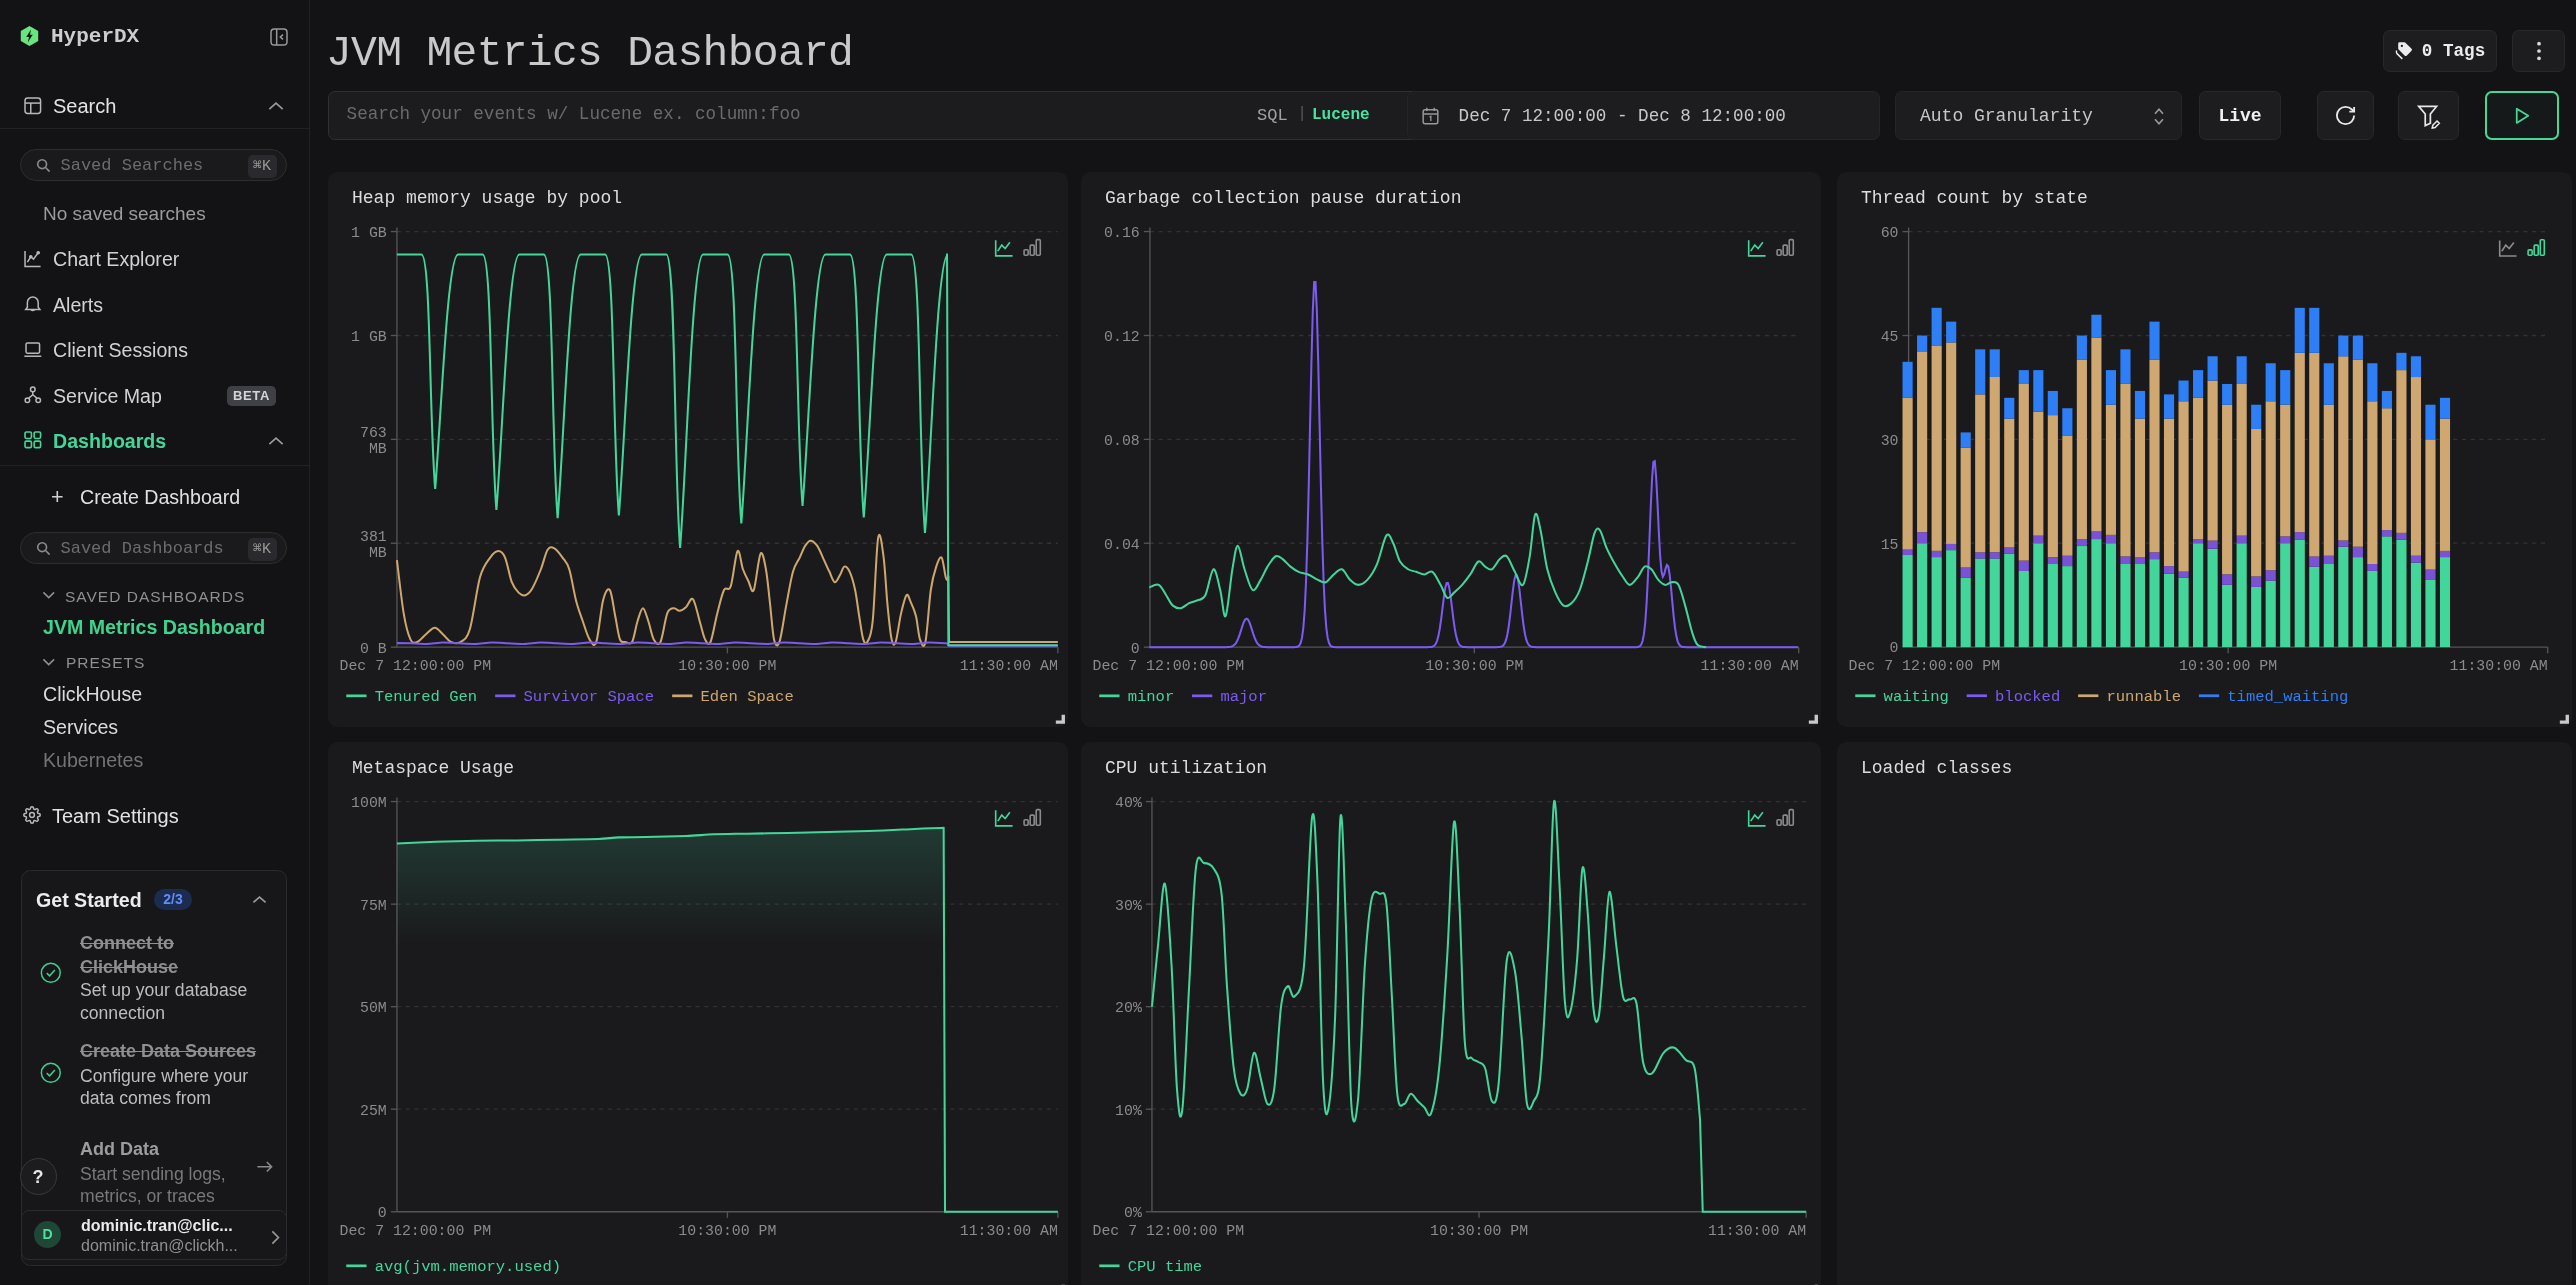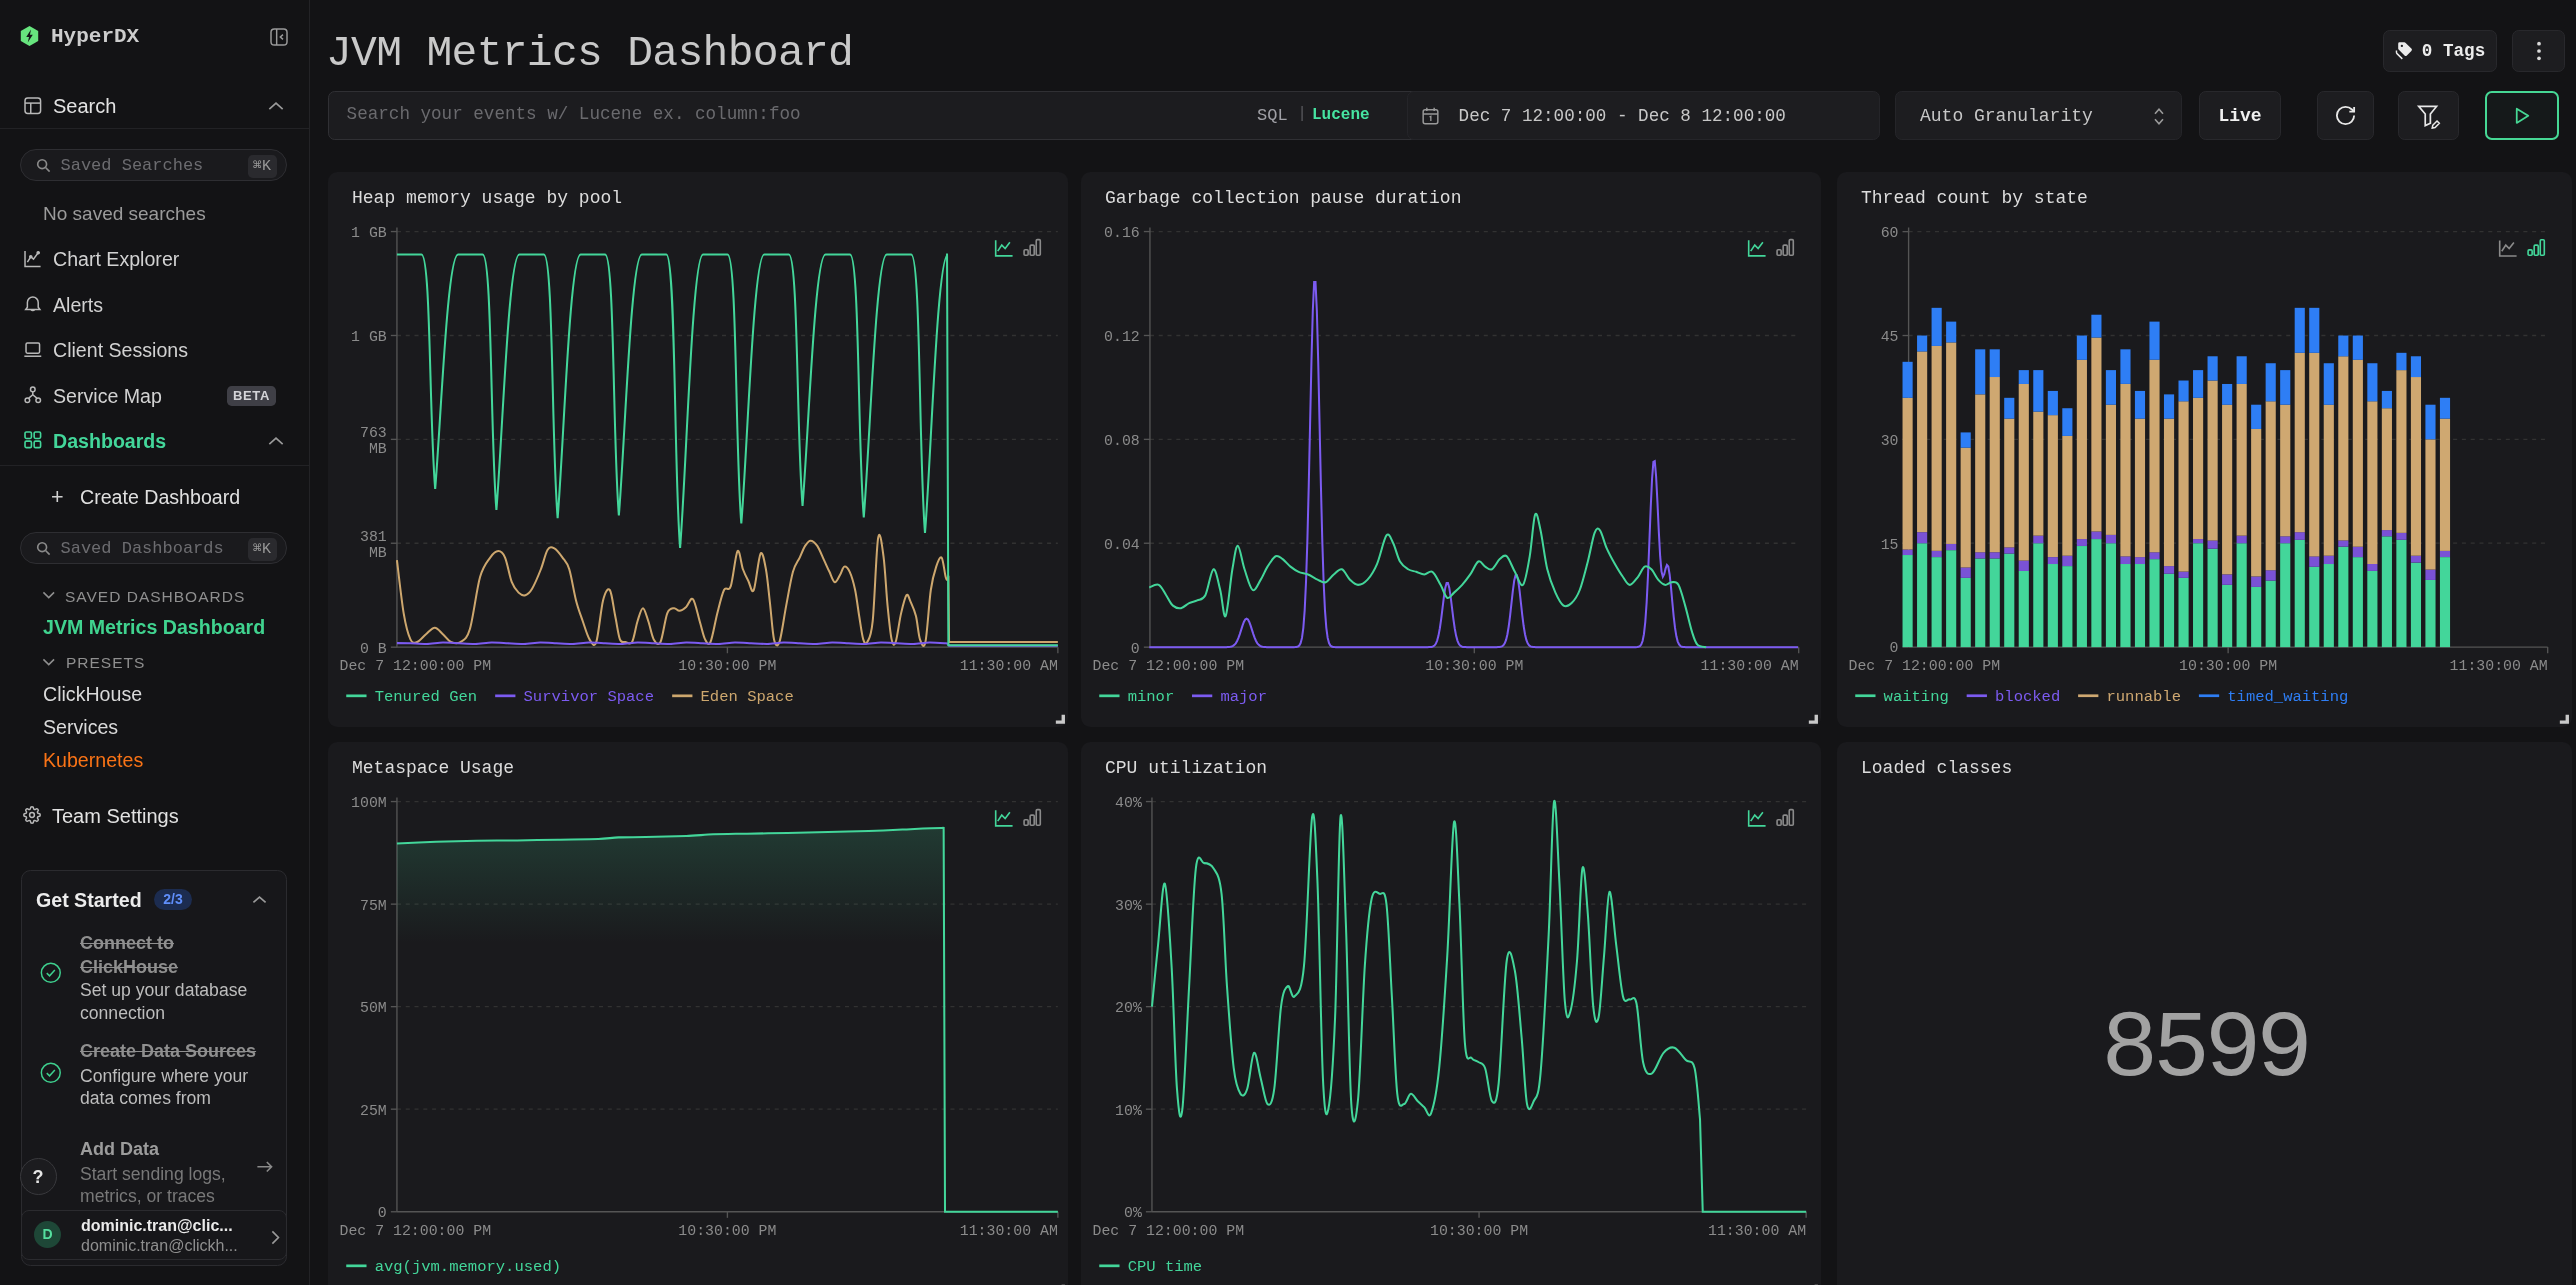--- a/index.html
+++ b/index.html
@@ -117,21 +117,21 @@
       <path d="M2 2 L10 10 L18 2"></path>
     </svg>
   <div class="abs seccap" style="left:65px;top:588px">SAVED DASHBOARDS</div>
   <div class="abs" style="left:43px;top:616px;font-size:19.6px;font-weight:bold;color:#40d38f">JVM Metrics Dashboard</div>
   <svg class="abs" style="left:42px;top:658px" width="13.5" height="8" viewBox="0 0 20 12" fill="none" stroke="#8f8f8f" stroke-width="2.3">
       <path d="M2 2 L10 10 L18 2"></path>
     </svg>
   <div class="abs seccap" style="left:66px;top:654px">PRESETS</div>
   <div class="abs navtxt" style="left:43px;top:683px;color:#dadada">ClickHouse</div>
   <div class="abs navtxt" style="left:43px;top:716px;color:#dadada">Services</div>
-  <div class="abs navtxt" style="left:43px;top:749px;color:#f97316">Kubernetes</div>
+  <div class="abs navtxt" style="left:43px;top:749px;color:#737373">Kubernetes</div>
 
   <svg class="abs" style="left:23px;top:806px" width="18" height="18" viewBox="0 0 24 24" fill="none" stroke="#b9b9b9" stroke-width="2">
     <circle cx="12" cy="12" r="3.2"></circle>
     <path d="M19.4 15a1.7 1.7 0 0 0 .34 1.87l.06.06a2 2 0 1 1-2.83 2.83l-.06-.06a1.7 1.7 0 0 0-1.87-.34 1.7 1.7 0 0 0-1 1.55V21a2 2 0 1 1-4 0v-.09A1.7 1.7 0 0 0 9 19.36a1.7 1.7 0 0 0-1.87.34l-.06.06a2 2 0 1 1-2.83-2.83l.06-.06a1.7 1.7 0 0 0 .34-1.87 1.7 1.7 0 0 0-1.55-1H3a2 2 0 1 1 0-4h.09A1.7 1.7 0 0 0 4.64 9a1.7 1.7 0 0 0-.34-1.87l-.06-.06a2 2 0 1 1 2.83-2.83l.06.06a1.7 1.7 0 0 0 1.87.34H9a1.7 1.7 0 0 0 1-1.55V3a2 2 0 1 1 4 0v.09a1.7 1.7 0 0 0 1 1.55 1.7 1.7 0 0 0 1.87-.34l.06-.06a2 2 0 1 1 2.83 2.83l-.06.06a1.7 1.7 0 0 0-.34 1.87V9a1.7 1.7 0 0 0 1.55 1H21a2 2 0 1 1 0 4h-.09a1.7 1.7 0 0 0-1.51 1Z"></path>
   </svg>
   <div class="abs" style="left:52px;top:805px;font-size:20px;color:#e2e2e2">Team Settings</div>
 
   <div id="gs">
     <div class="abs" style="left:14px;top:18px;font-size:19.6px;font-weight:bold;color:#ececec">Get Started</div>
     <div class="abs" style="left:132px;top:17.6px;width:38px;height:21px;background:#1c2c50;border-radius:10.8px;text-align:center;font-size:14px;font-weight:bold;color:#5f8efa;line-height:21px">2/3</div>
@@ -600,15 +600,14 @@
 <g transform="translate(1030,100)" stroke="#8a8a8a" fill="none" stroke-width="2.4">
 <rect x="0" y="15" width="6" height="8" rx="1.5"></rect>
         <rect x="9" y="8" width="6" height="15" rx="1.5"></rect>
         <rect x="18" y="0" width="6" height="23" rx="1.5"></rect>
       </g>
 <path d="M1088 803 V814 H1077" stroke="#c9c9c9" stroke-width="5" fill="none"></path>
 </svg>
 </div>
 <div class="panel" style="left:1837px;top:742px;width:735px;height:555px">
   <div class="ptitle">Loaded classes</div>
-  <div class="abs mono" style="left:0;top:254px;width:735px;text-align:center;font-size:95px;letter-spacing:-5.4px;color:#a2a2a2">8599</div>
 </div>
 
 
 </body></html>

